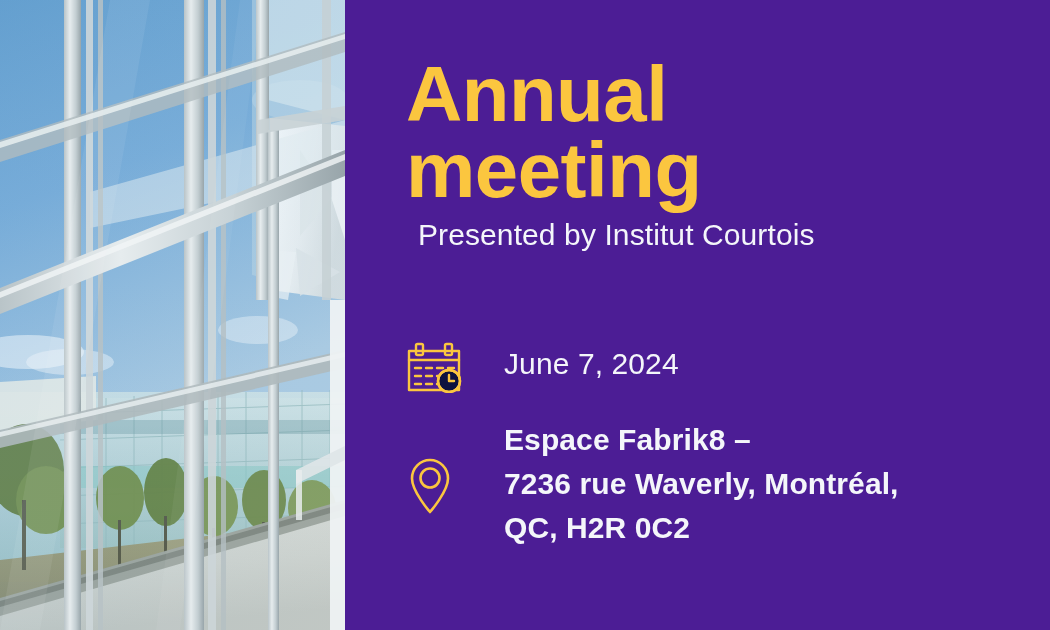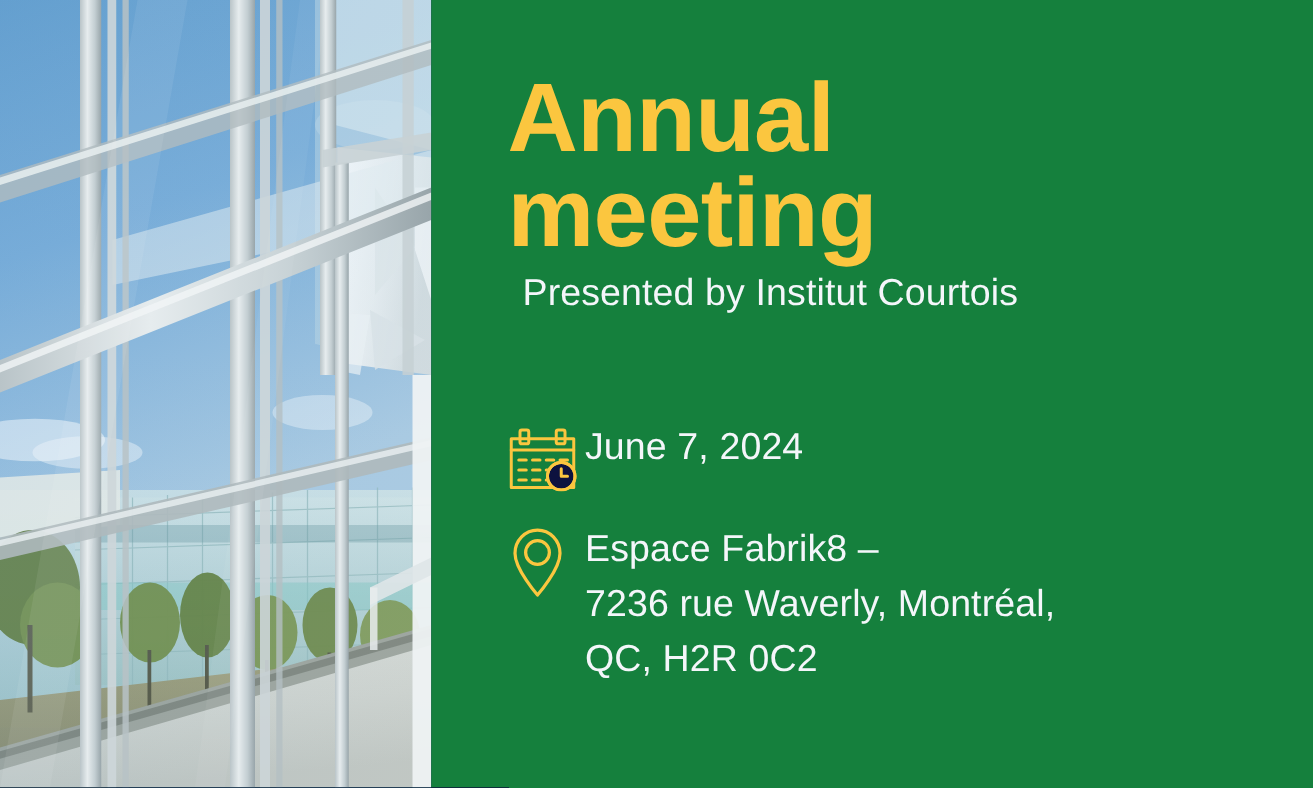--- a/index.html
+++ b/index.html
@@ -31,21 +31,21 @@
   }
 
   .photo-svg { display: block; width: 345px; height: 630px; }
 
   
   .content-panel {
     position: absolute;
     left: 345px; top: 0;
     width: 705px;
     height: 630px;
-    background: #15803d;
+    background: #4c1d95;
   }
 
   .title-block {
     position: absolute;
     left: 61px;
     top: 57px;
     width: 620px;
   }
 
   .slide-title {
@@ -69,24 +69,25 @@
 
   .details-block {
     position: absolute;
     left: 61px;
     top: 335px;
     width: 620px;
   }
 
   .detail-row {
     display: flex;
-    align-items: flex-start;
+    align-items: center;
     margin-bottom: 24px;
-  }
-  .detail-row:last-child { margin-bottom: 0; }
+    gap: 36px;
+  }
+  .detail-row:last-child { margin-bottom: 0; font-weight: bold; }
 
   .detail-icon {
     flex: 0 0 auto;
     width: 62px;
     padding-top: 6px;
   }
   .detail-icon svg { display: block; }
 
   .detail-text {
     flex: 1 1 auto;

